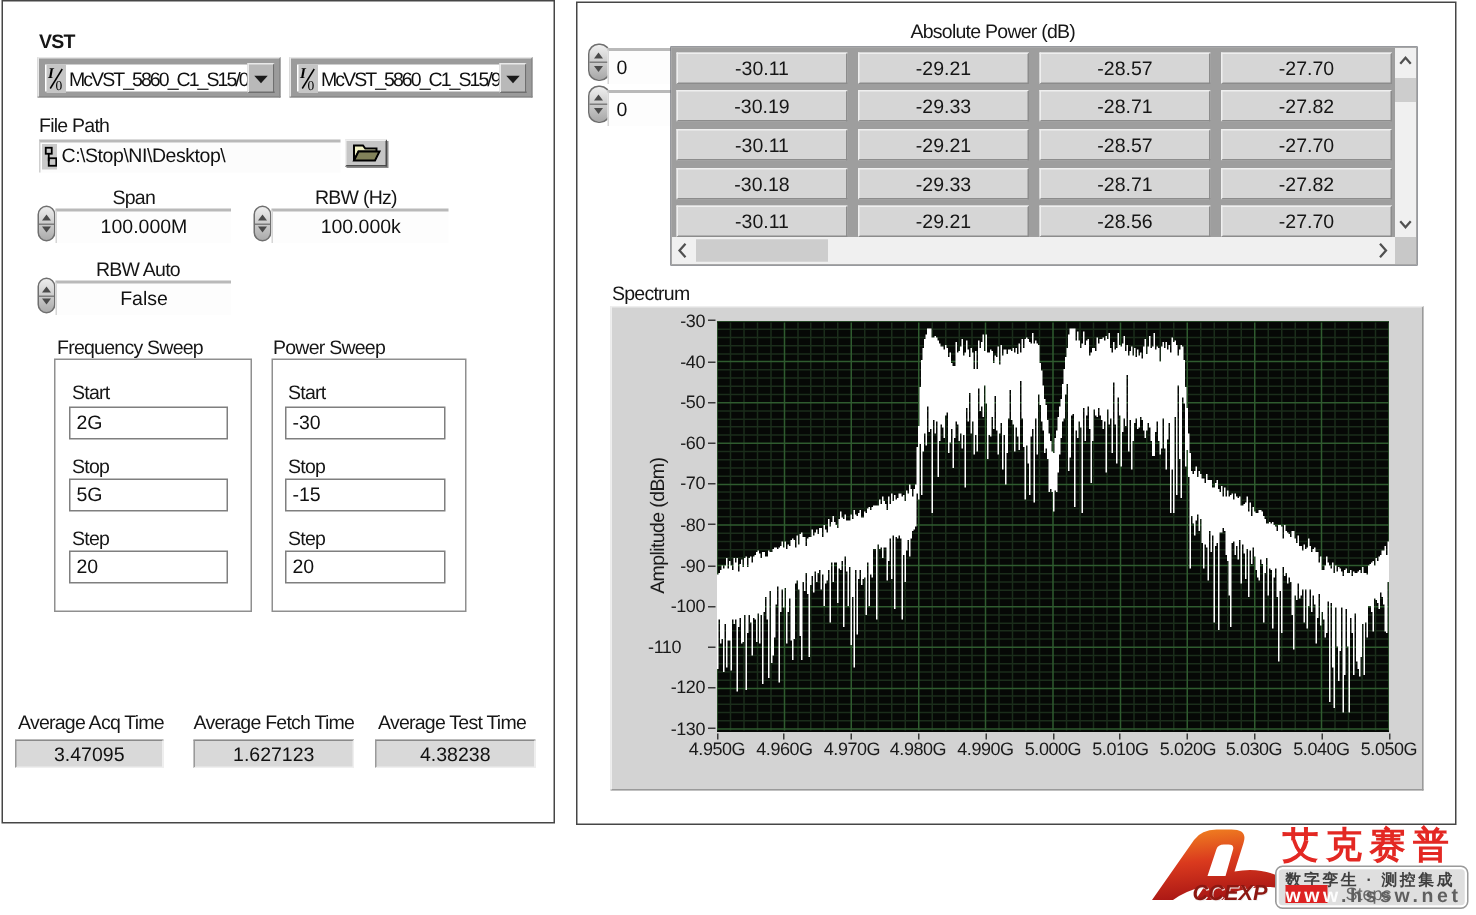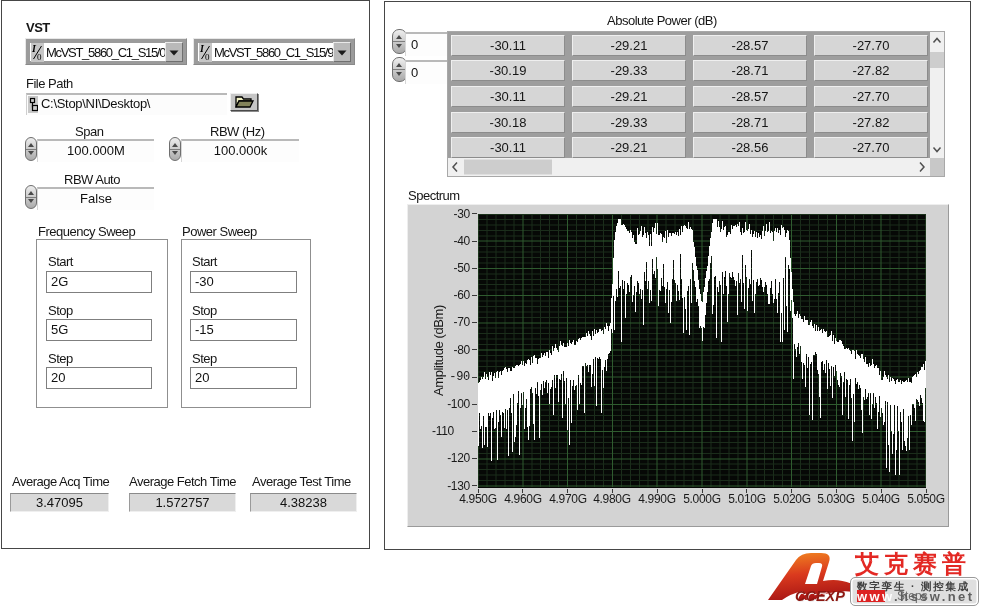--- a/index.html
+++ b/index.html
@@ -101,21 +101,21 @@
 <div class="inbox" style="left:190px;top:271px;width:101px;height:20px;">-30</div>
 <div class="lbl" style="left:192px;top:303px;">Stop</div>
 <div class="inbox" style="left:190px;top:319px;width:101px;height:20px;">-15</div>
 <div class="lbl" style="left:192px;top:351px;">Step</div>
 <div class="inbox" style="left:190px;top:367px;width:101px;height:20px;">20</div>
 
 <div class="lbl" style="left:12px;top:474px;">Average Acq Time</div>
 <div class="lbl" style="left:129px;top:474px;">Average Fetch Time</div>
 <div class="lbl" style="left:252px;top:474px;">Average Test Time</div>
 <div class="avg" style="left:10px;top:493px;width:97px;height:17px;">3.47095</div>
-<div class="avg" style="left:129px;top:493px;width:105px;height:17px;">1.572757</div>
+<div class="avg" style="left:129px;top:493px;width:105px;height:17px;">1.627123</div>
 <div class="avg" style="left:250px;top:493px;width:105px;height:17px;">4.38238</div>
 
 <div class="panel" style="left:384px;top:1px;width:585px;height:547px;"></div>
 
 <div class="lbl" style="left:607px;top:13px;">Absolute Power (dB)</div>
 
 <div class="spinner2" style="left:392px;top:29px;">
     <i></i>
   </div>
 <div class="numbox" style="left:405px;top:32px;width:38px;height:22px;line-height:21px;text-align:left;padding-left:5px;">0</div>
@@ -173,21 +173,21 @@
     <div style="position:absolute;left:0px;top:29px;width:62px;text-align:right;font-size:12px;letter-spacing:-0.3px;color:#1a1a1a;">-40</div>
     <div style="position:absolute;left:64px;top:36px;width:5px;height:1px;background:#3a3a3a;"></div>
     <div style="position:absolute;left:0px;top:56px;width:62px;text-align:right;font-size:12px;letter-spacing:-0.3px;color:#1a1a1a;">-50</div>
     <div style="position:absolute;left:64px;top:63px;width:5px;height:1px;background:#3a3a3a;"></div>
     <div style="position:absolute;left:0px;top:83px;width:62px;text-align:right;font-size:12px;letter-spacing:-0.3px;color:#1a1a1a;">-60</div>
     <div style="position:absolute;left:64px;top:90px;width:5px;height:1px;background:#3a3a3a;"></div>
     <div style="position:absolute;left:0px;top:110px;width:62px;text-align:right;font-size:12px;letter-spacing:-0.3px;color:#1a1a1a;">-70</div>
     <div style="position:absolute;left:64px;top:117px;width:5px;height:1px;background:#3a3a3a;"></div>
     <div style="position:absolute;left:0px;top:138px;width:62px;text-align:right;font-size:12px;letter-spacing:-0.3px;color:#1a1a1a;">-80</div>
     <div style="position:absolute;left:64px;top:144px;width:5px;height:1px;background:#3a3a3a;"></div>
-    <div style="position:absolute;left:0px;top:165px;width:62px;text-align:right;font-size:12px;letter-spacing:-0.3px;color:#1a1a1a;font-family:Liberation Mono, monospace;">-90</div>
+    <div style="position:absolute;left:0px;top:165px;width:62px;text-align:right;font-size:12px;letter-spacing:-0.3px;color:#1a1a1a;">-90</div>
     <div style="position:absolute;left:64px;top:172px;width:5px;height:1px;background:#3a3a3a;"></div>
     <div style="position:absolute;left:0px;top:192px;width:62px;text-align:right;font-size:12px;letter-spacing:-0.3px;color:#1a1a1a;">-100</div>
     <div style="position:absolute;left:64px;top:199px;width:5px;height:1px;background:#3a3a3a;"></div>
     <div style="position:absolute;left:0px;top:219px;width:46px;text-align:right;font-size:12px;letter-spacing:-0.3px;color:#1a1a1a;">-110</div>
     <div style="position:absolute;left:64px;top:226px;width:5px;height:1px;background:#3a3a3a;"></div>
     <div style="position:absolute;left:0px;top:246px;width:62px;text-align:right;font-size:12px;letter-spacing:-0.3px;color:#1a1a1a;">-120</div>
     <div style="position:absolute;left:64px;top:253px;width:5px;height:1px;background:#3a3a3a;"></div>
     <div style="position:absolute;left:0px;top:274px;width:62px;text-align:right;font-size:12px;letter-spacing:-0.3px;color:#1a1a1a;">-130</div>
     <div style="position:absolute;left:64px;top:280px;width:5px;height:1px;background:#3a3a3a;"></div>
     <div style="position:absolute;left:46px;top:287px;width:48px;text-align:center;font-size:12px;letter-spacing:-0.3px;color:#1a1a1a;">4.950G</div>

